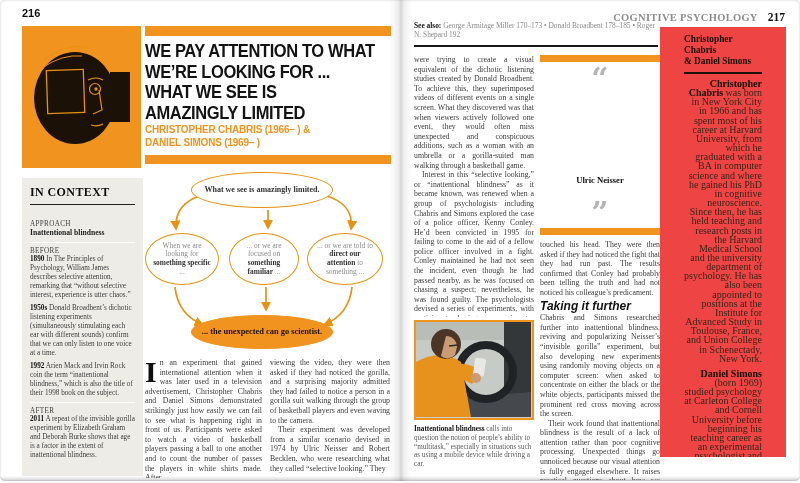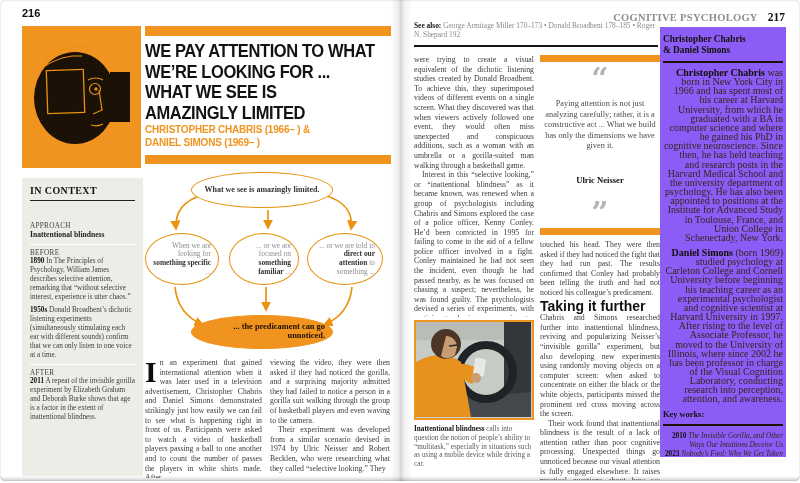--- a/index.html
+++ b/index.html
@@ -21,31 +21,31 @@
   .bar { background:#F0941F; }
   .bar-top    { left:145px; top:26px; width:246px; height:10px; }
   .bar-bottom { left:145px; top:155px; width:246px; height:9px; }
   .big-title { left:145px; top:41px; width:252px; font-family:"Liberation Sans",sans-serif;
                font-weight:900; font-size:16.5px; line-height:19px; letter-spacing:-.4px; color:#131313;
                transform:scaleY(1.08); transform-origin:top left; }
   .authors { left:145px; top:124px; width:250px; font-family:"Liberation Sans",sans-serif;
              font-weight:bold; font-size:10px; line-height:12.5px; letter-spacing:-.2px; color:#F0941F; }
 
   .in-context { left:22px; top:178px; width:121px; height:298px; background:#EDECE6; padding:7px 8px; overflow:hidden; }
-  .ic-head { font-weight:bold; font-size:10px; letter-spacing:.4px; color:#111; border-bottom:1.5px solid #222; padding-bottom:4px; margin-bottom:21px; }
+  .ic-head { font-weight:bold; font-size:12px; letter-spacing:.4px; color:#111; border-bottom:1.5px solid #222; padding-bottom:4px; margin-bottom:15px; }
   .ic-label { font-size:7.2px; letter-spacing:.3px; color:#444; margin-top:2px; }
   .ic-approach { font-weight:bold; font-size:7.6px; color:#222; padding-bottom:5px; border-bottom:1px solid #fff; margin-bottom:4px; }
   .ic-entry { font-size:7.2px; line-height:9px; color:#3d3d3d; margin-bottom:4px; text-align:left; }
   .ic-entry b { color:#111; }
   .ic-div { border:none; border-top:1px solid #fff; margin:4px 0; }
 
   
   .diagram { left:145px; top:169px; width:246px; height:186px; }
   .node { position:absolute; border:1.6px solid #E8920F; border-radius:50%; background:#fff;
-          display:flex; align-items:center; justify-content:center; text-align:right;
+          display:flex; align-items:center; justify-content:center; text-align:center;
           font-size:7.4px; line-height:8.6px; color:#8c8c8c; padding:3px 7px; }
   .node b { color:#333; }
   .node-top { left:46px; top:3px; width:142px; height:36px; font-weight:bold; color:#333; font-size:8px; }
   .node-a { left:0px;   top:64px; width:74px; height:52px; }
   .node-b { left:84px;  top:64px; width:70px; height:52px; }
   .node-c { left:162px; top:64px; width:76px; height:52px; }
   .node-bottom { left:46px; top:146px; width:142px; height:34px; background:#F0941F; border-color:#F0941F;
                  font-weight:bold; color:#1d1005; font-size:8.4px; }
 
   
@@ -72,24 +72,24 @@
   .quote-box { left:540px; top:55px; width:120px; height:180px; background:#fff; text-align:center; }
   .qbar { position:absolute; left:0; width:100%; height:7px; background:#F0941F; }
   .qbar-t { top:0; } .qbar-b { bottom:0; }
   .qmark { font-family:"DejaVu Serif",serif; font-size:30px; line-height:20px; color:#b5b5b5; font-weight:bold; }
   .qopen { position:absolute; top:14px; left:0; width:100%; height:22px; }
   .qclose { position:absolute; bottom:10px; left:0; width:100%; height:22px; }
   .qtext { position:absolute; top:44px; left:4px; width:112px; font-size:8.3px; line-height:10.6px; color:#4c4c4c; }
   .qattr { position:absolute; top:120px; left:0; width:100%; font-weight:bold; font-size:8.6px; color:#111; }
 
   .col-r2 { left:540px; top:240px; width:120px; height:240px; }
-  .subhead { font-family:"Liberation Sans",sans-serif; font-weight:bold; font-size:14px; color:#111;
-             margin:4px 0 2px 0; text-align:left; }
-
-  .bio { left:660px; top:27px; width:126px; height:430px; background:#8b5cf6; padding:7px 3px; overflow:hidden; }
+  .subhead { font-family:"Liberation Sans",sans-serif; font-weight:bold; font-size:12px; color:#111;
+             margin:4px 0 2px 0; text-align:left;font-style:italic; }
+
+  .bio { left:660px; top:27px; width:126px; height:430px; background:#ef4444; padding:7px 24px; overflow:hidden; }
   .bio-title { font-weight:bold; font-size:9.3px; line-height:11px; color:#16100a; }
   .bio-rule { border:none; border-top:2px solid #1c1206; margin:5px 0 5px 0; }
   .bio-p { font-size:10px; line-height:9.15px; color:#33271a; text-align:right; margin-bottom:6px; }
   .bio-p b { color:#140d05; }
   .kw-label { font-weight:bold; font-size:8.4px; color:#16100a; margin-top:4px; }
   .kw-entry { font-size:7.3px; line-height:9.2px; color:#33271a;text-align:right; }
   .kw-entry b { color:#140d05; font-style:normal; }
   .kw-entry i { font-style:italic; }
 </style>
 </head>
@@ -128,20 +128,21 @@
   </div>
   <div class="abs bar bar-bottom"></div>
 
   <div class="abs in-context">
     <div class="ic-head">IN CONTEXT</div>
     <div class="ic-label">APPROACH</div>
     <div class="ic-approach">Inattentional blindness</div>
     <div class="ic-label">BEFORE</div>
     <div class="ic-entry"><b>1890</b> <span>In The Principles of Psychology, William James describes selective attention, remarking that “without selective interest, experience is utter chaos.”</span></div>
     <div class="ic-entry"><b>1950s</b> <span>Donald Broadbent’s dichotic listening experiments (simultaneously stimulating each ear with different sounds) confirm that we can only listen to one voice at a time.</span></div>
+    <div class="ic-entry"><b>1992</b> <span>Arien Mack and Irvin Rock coin the term “inattentional blindness,” which is also the title of their 1998 book on the subject.</span></div>
     <hr class="ic-div">
     <div class="ic-label">AFTER</div>
     <div class="ic-entry"><b>2011</b> <span>A repeat of the invisible gorilla experiment by Elizabeth Graham and Deborah Burke shows that age is a factor in the extent of inattentional blindness.</span></div>
   </div>
 
   <div class="abs diagram">
     <svg width="246" height="186" viewBox="0 0 246 186" style="position:absolute;left:0;top:0">
       <defs>
         <marker id="ah" markerWidth="7" markerHeight="7" refX="5" refY="3" orient="auto">
           <path d="M0,0 L6,3 L0,6 z" fill="#E8920F"></path>
@@ -159,21 +160,21 @@
     <div class="node node-top">What we see is amazingly limited.</div>
     <div class="node node-a">
         <span><span>When we are looking for </span><b>something specific</b><span> ...</span></span>
       </div>
     <div class="node node-b">
         <span><span>... or we are focused on </span><b>something familiar</b><span> ...</span></span>
       </div>
     <div class="node node-c">
         <span><span>... or we are told to </span><b>direct our attention</b><span> to something ...</span></span>
       </div>
-    <div class="node node-bottom">... the predicament can go unnoticed.</div>
+    <div class="node node-bottom">... the unexpected can go scientist.</div>
   </div>
 
   <div class="abs bodytext col-l1">
     <span class="dropcap">I</span><span>n an experiment that gained international attention when it was later used in a television advertisement, Christopher Chabris and Daniel Simons demonstrated strikingly just how easily we can fail to see what is happening right in front of us. Participants were asked to watch a video of basketball players passing a ball to one another and to count the number of passes the players in white shirts made. After</span>
   </div>
   <div class="abs bodytext col-l2">
     <div>viewing the video, they were then asked if they had noticed the gorilla, and a surprising majority admitted they had failed to notice a person in a gorilla suit walking through the group of basketball players and even waving to the camera.</div>
     <div class="indent">Their experiment was developed from a similar scenario devised in 1974 by Ulric Neisser and Robert Becklen, who were researching what they called “selective looking.” They</div>
   </div>
 
@@ -208,21 +209,20 @@
       <circle cx="60" cy="56" r="5" fill="#c99c74"></circle>
     </svg>
   </div>
   <div class="abs caption">
     <b>Inattentional blindness</b><span> calls into question the notion of people’s ability to “multitask,” especially in situations such as using a mobile device while driving a car.</span>
   </div>
 
   <div class="abs quote-box">
     <div class="qbar qbar-t"></div>
     <div class="qopen qmark">“</div>
-    <div class="qtext">Paying attention is not just analyzing carefully; rather, it is a constructive act ... What we build has only the dimensions we have given it.</div>
     <div class="qattr">Ulric Neisser</div>
     <div class="qclose qmark">”</div>
     <div class="qbar qbar-b"></div>
   </div>
 
   <div class="abs bodytext col-r2">
     <div>touched his head. They were then asked if they had noticed the fight that they had run past. The results confirmed that Conley had probably been telling the truth and had not noticed his colleague’s predicament.</div>
     <div class="subhead">Taking it further</div>
     <div>Chabris and Simons researched further into inattentional blindness, reviving and popularizing Neisser’s “invisible gorilla” experiment, but also developing new experiments using randomly moving objects on a computer screen: when asked to concentrate on either the black or the white objects, participants missed the prominent red cross moving across the screen.</div>
     <div class="indent">Their work found that inattentional blindness is the result of a lack of attention rather than poor cognitive processing. Unexpected things go unnoticed because our visual attention is fully engaged elsewhere. It raises practical questions about how we process visual information, about the potential unreliability of eyewitness testimony, and about the ability of people to “multitask.” ■</div>

